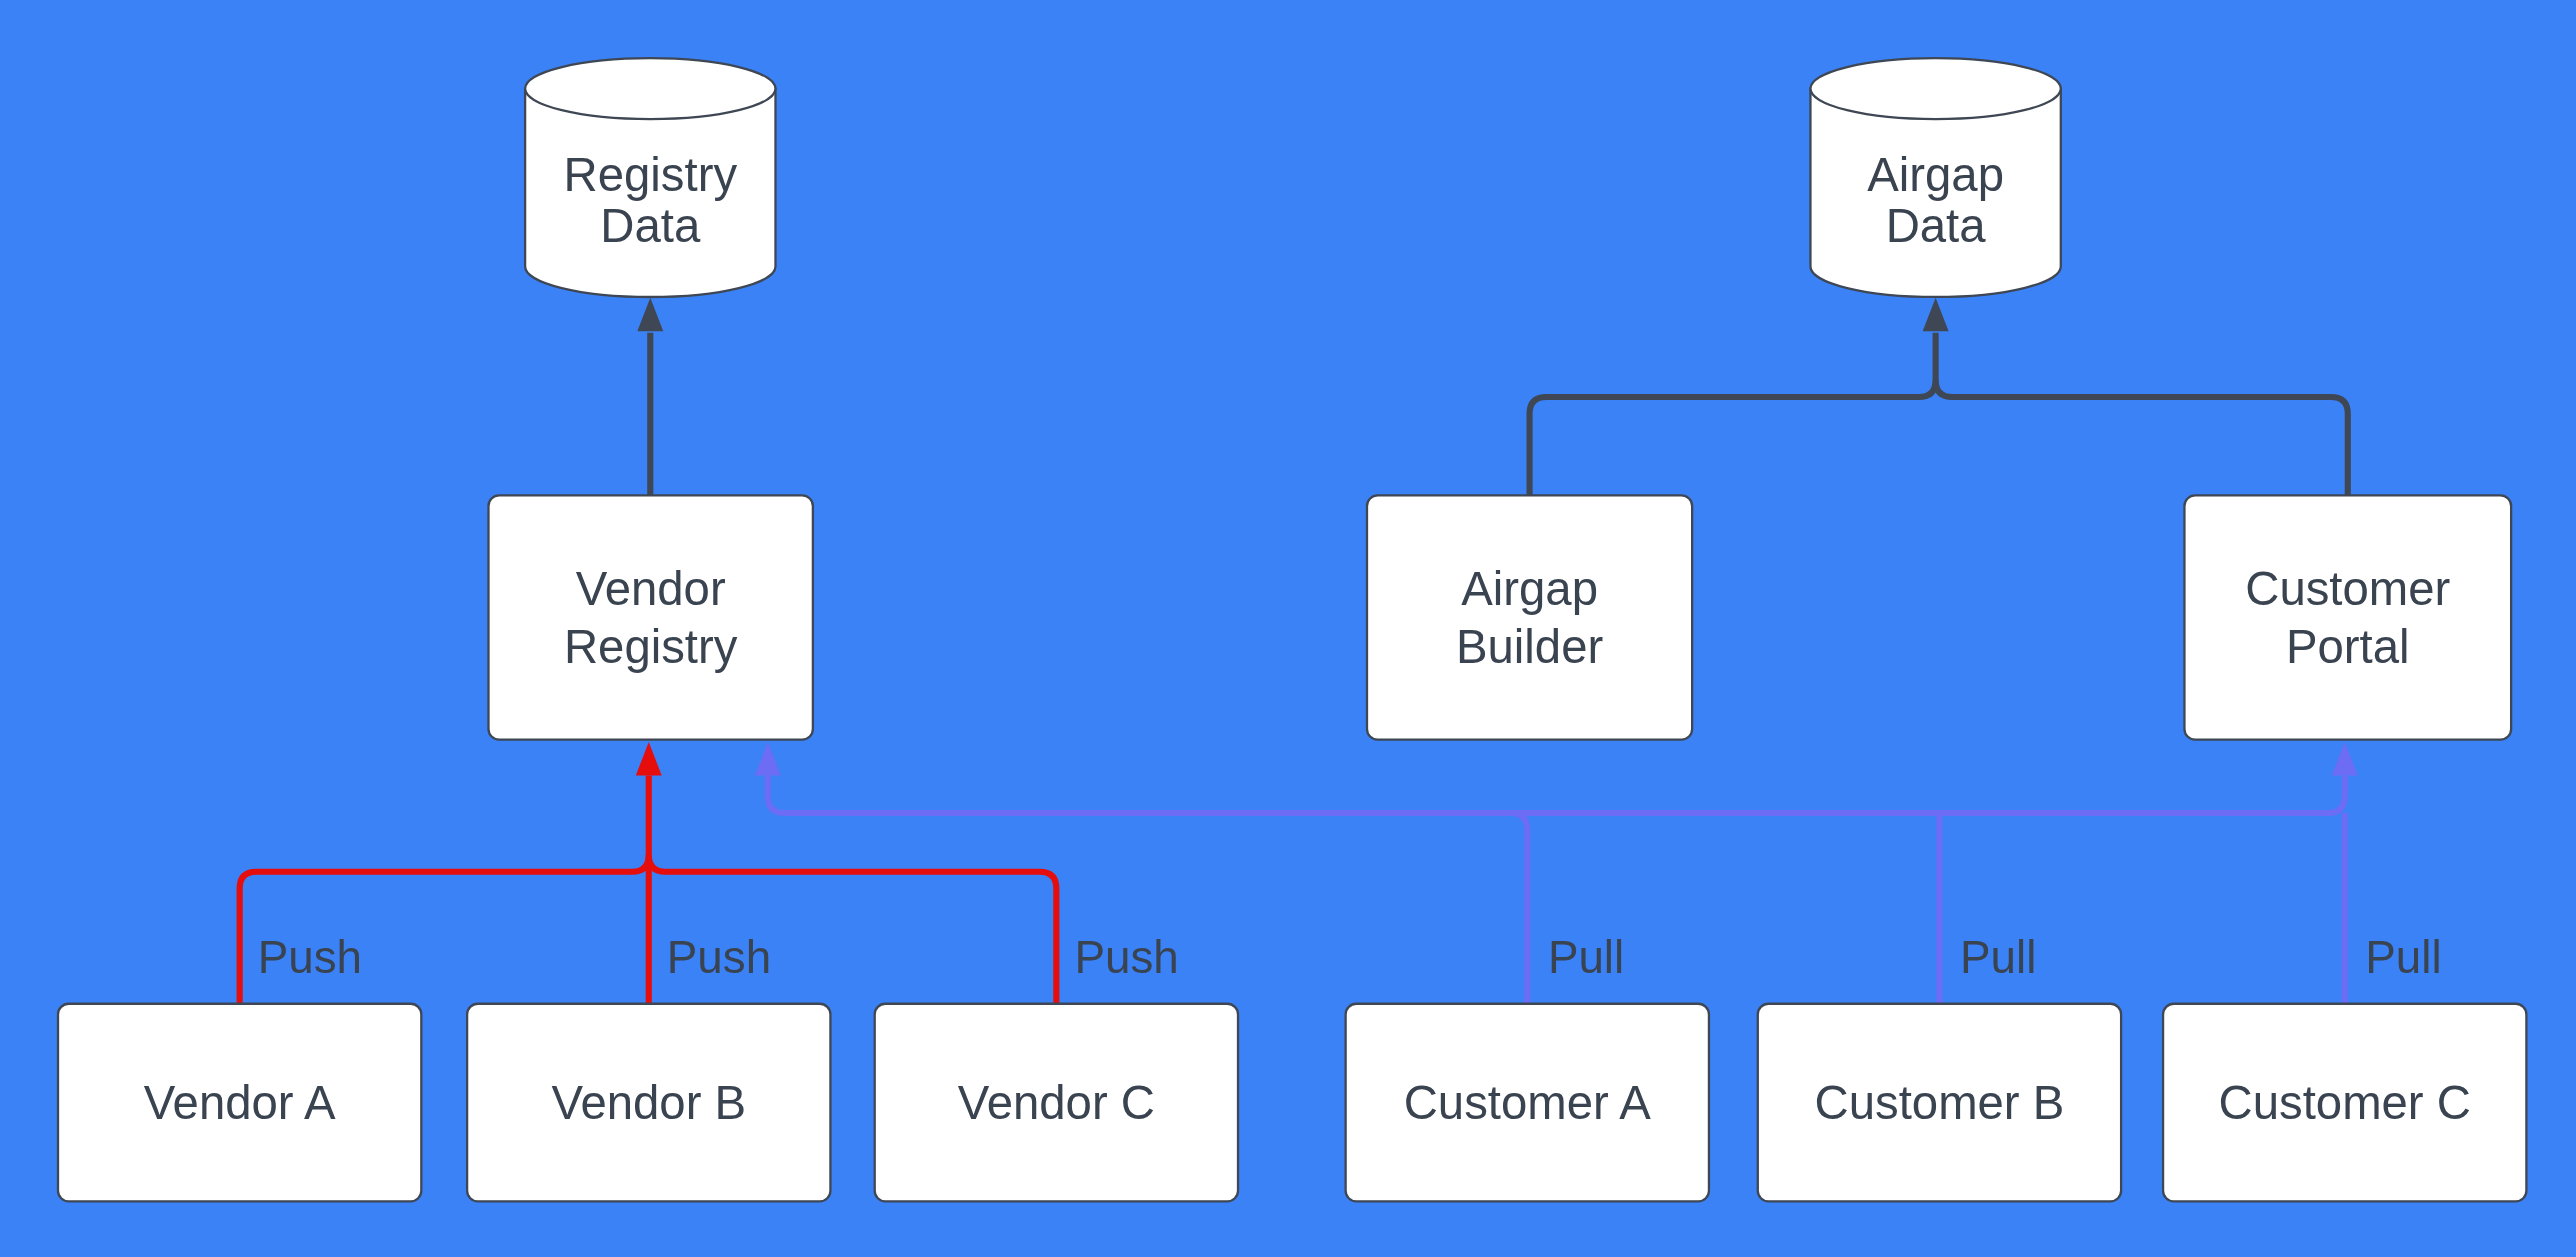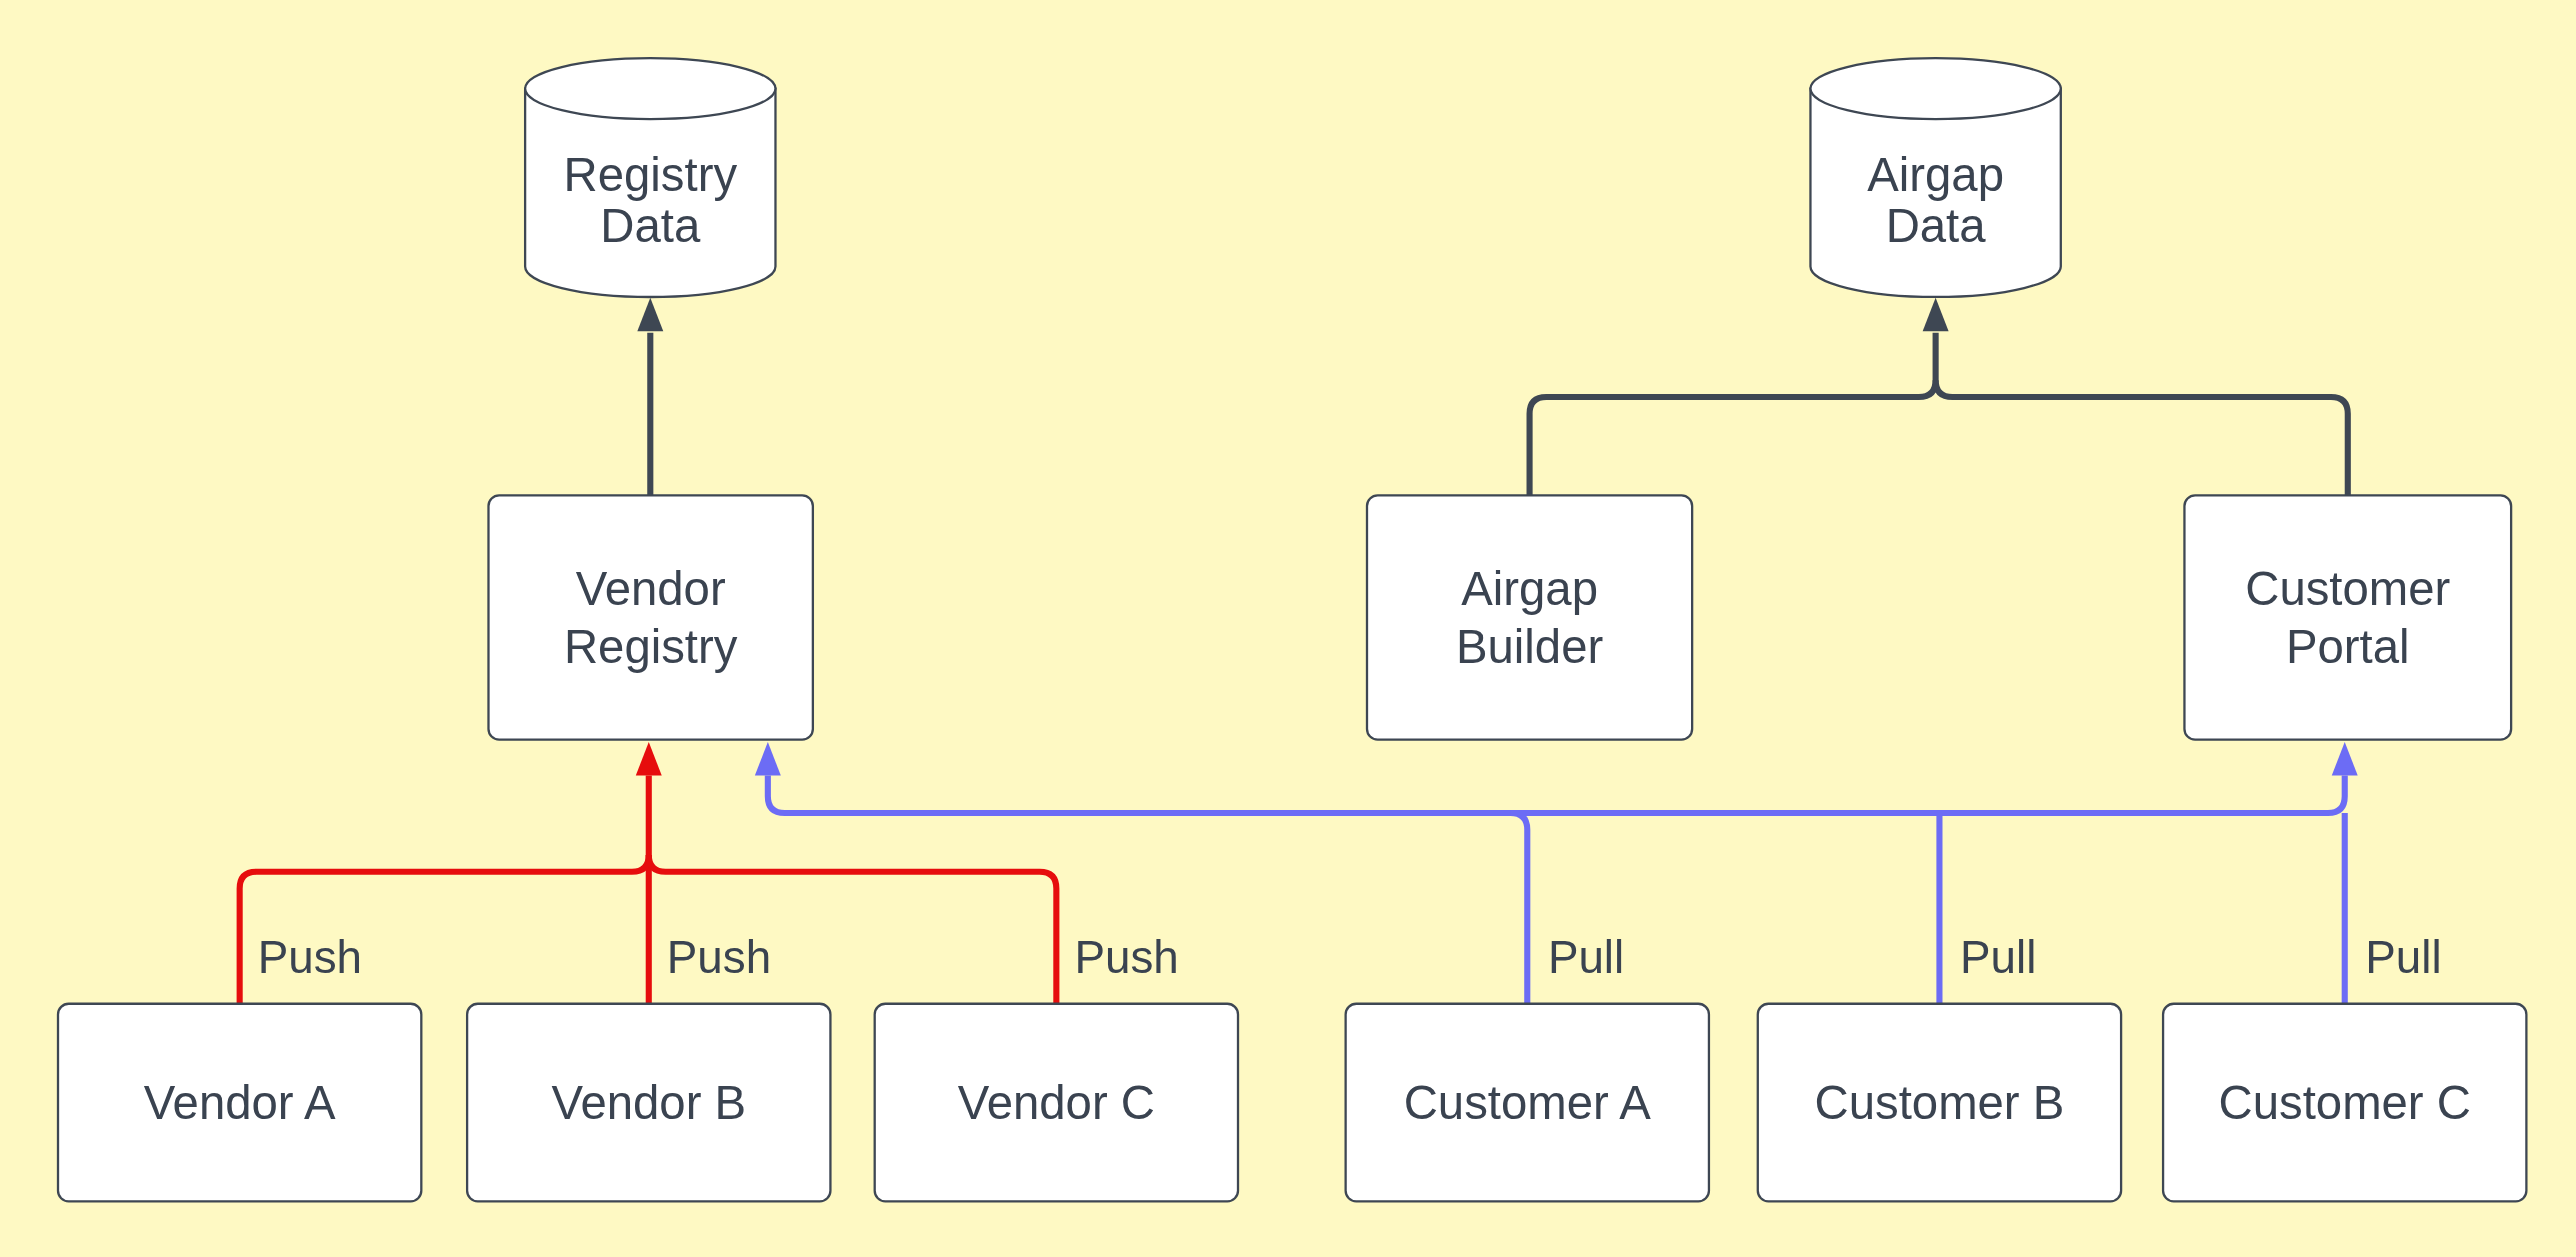--- a/index.html
+++ b/index.html
@@ -1,16 +1,16 @@
 <!DOCTYPE html>
 <html style="font-size:12.2px"><head>
 <meta charset="utf-8">
 <style>
   html, body { margin: 0; padding: 0; background: #ffffff; }
-  .canvas-wrap { width: 2576px; height: 1258px; background: #fef9c3; overflow: hidden; text-align: center; }
+  .canvas-wrap { width: 2576px; height: 1258px; background: #3b82f6; overflow: hidden; text-align: center; }
   svg { display: block; }
   .node-shape { fill: #ffffff; }
   .node-label, .edge-label {
     font-family: "Liberation Sans", sans-serif;
     text-anchor: middle;
   }
 </style>
 </head>
 <body>
 

